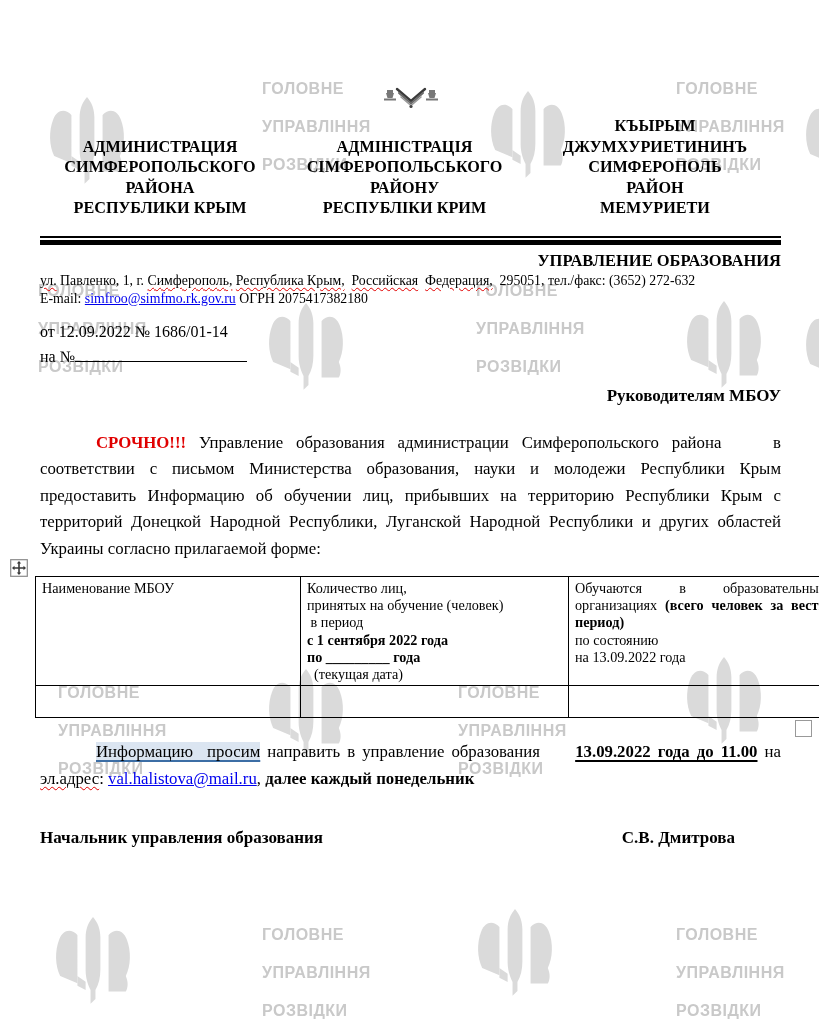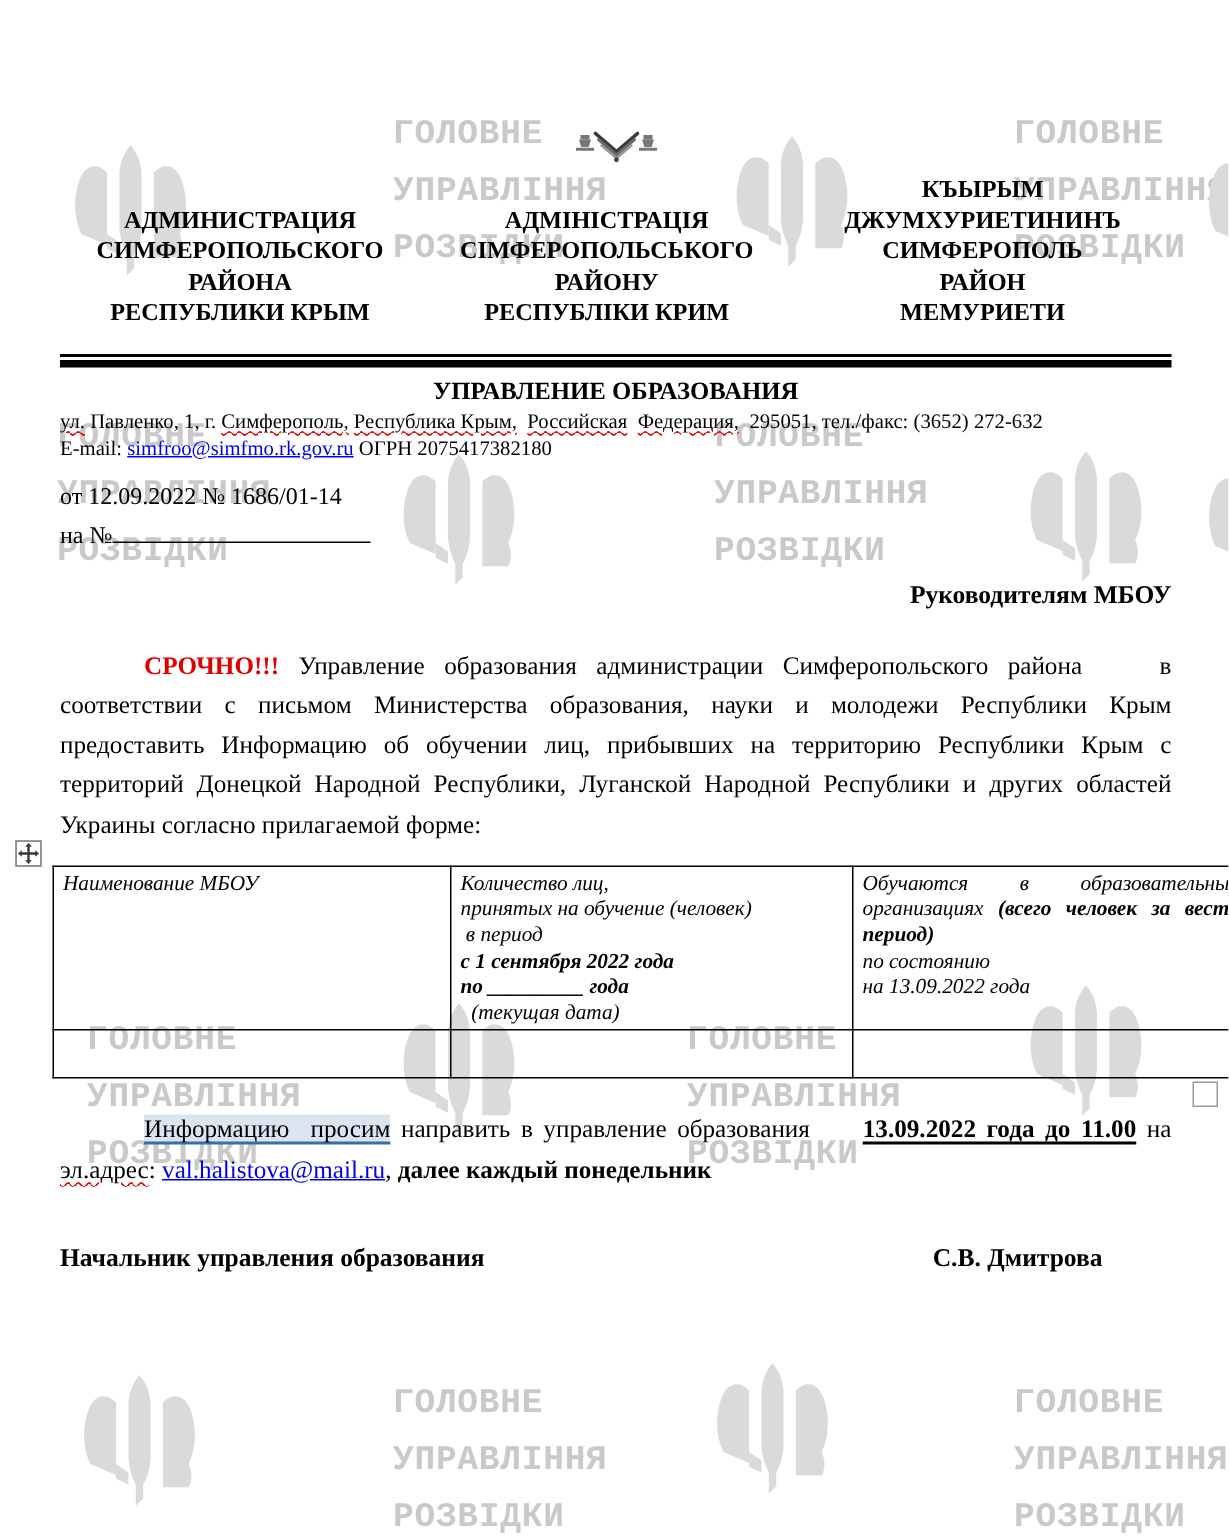--- a/index.html
+++ b/index.html
@@ -1,56 +1,56 @@
 <!DOCTYPE html>
 <html style="--link: #0000EE; --urgent: #E00000; --hl: #DBE5F1; --wm: #C9C9C9;"><head>
 <meta charset="utf-8">
 <style>
   html,body{margin:0;padding:0;background:#fff;}
   .page{position:relative;width:819px;height:1024px;background:#fff;overflow:hidden;
         font-family:"Liberation Serif","DejaVu Serif",serif;color:#000;}
 
   
   .wm-layer{position:absolute;inset:0;z-index:0;pointer-events:none;}
-  .wm-text{position:absolute;font-family:Liberation Mono, monospace;
-           font-weight:bold;font-size:23px;line-height:38px;letter-spacing:.5px;
+  .wm-text{position:absolute;font-family:Liberation Sans, sans-serif;
+           font-weight:bold;font-size:16px;line-height:38px;letter-spacing:.5px;
            color:var(--wm,#c9c9c9);white-space:pre;}
   .wm-trident{position:absolute;width:82px;height:160px;}
   .wm-trident svg{width:100%;height:100%;}
 
   
   .content{position:absolute;inset:0;z-index:1;padding:0 38px 0 40px;box-sizing:border-box;}
 
   .emblem{width:62px;height:26px;margin:84px auto 0;}
   .org-row{display:flex;justify-content:space-between;align-items:flex-end;margin-top:6px;}
   .org{font-weight:bold;font-size:16.2px;line-height:20.5px;text-align:center;white-space:pre-line;}
   .org.c1{width:236px;}
   .org.c2{width:240px;}
   .org.c3{width:252px;}
 
   .sep{margin-top:17px;}
   .sep .thin{height:2px;background:#000;}
   .sep .thick{height:5px;background:#000;margin-top:2px;}
 
-  .dept{margin-top:6px;text-align:center;font-weight:bold;font-size:16.5px;}
+  .dept{margin-top:6px;text-align:right;font-weight:bold;font-size:16.5px;}
   .addr-line{margin-top:2px;text-align:left;font-size:13.8px;white-space:pre-wrap;}
   .wavy{text-decoration:underline wavy #e00000;text-decoration-thickness:1px;text-underline-offset:2px;}
   a.doc-link{color:var(--link,#0000EE);text-decoration:underline;cursor:pointer;}
 
   .ref-block{margin-top:16px;font-size:16px;}
   .ref-line2{margin-top:4px;}
   .blank-line{display:inline-block;width:172px;border-bottom:1.6px solid #000;height:16px;vertical-align:baseline;}
 
   .addressee{margin-top:20px;text-align:right;font-weight:bold;font-size:17px;}
 
   .para{margin:24px 0 0;font-size:16.8px;line-height:26.5px;text-align:justify;
         text-indent:56px;white-space:pre-wrap;}
   .urgent{color:var(--urgent,#E00000);font-weight:bold;}
 
-  .table-wrap{position:relative;margin-top:14px;margin-left:-5px;width:758px;font-style:italic;}
+  .table-wrap{position:relative;margin-top:14px;margin-left:-5px;width:758px;}
   table.form{border-collapse:collapse;table-layout:fixed;width:758px;font-size:14.2px;line-height:17.2px;}
   table.form td{border:1.5px solid #000;padding:3px 6px 2px;vertical-align:top;background:transparent;}
   td.c1{width:252px;} td.c2{width:255px;} td.c3{width:251px;}
   .cell-pre{white-space:pre-wrap;text-align:center;}
   .cell-bold{font-weight:bold;white-space:pre-wrap;}
   td.c3 .just{text-align:justify;}
   tr.empty td{height:26px;}
 
   .tbl-handle{position:absolute;left:-25px;top:-17px;width:18px;height:18px;cursor:move;}
   .tbl-resize{position:absolute;left:760px;top:100%;margin-top:2px;width:15px;height:15px;

